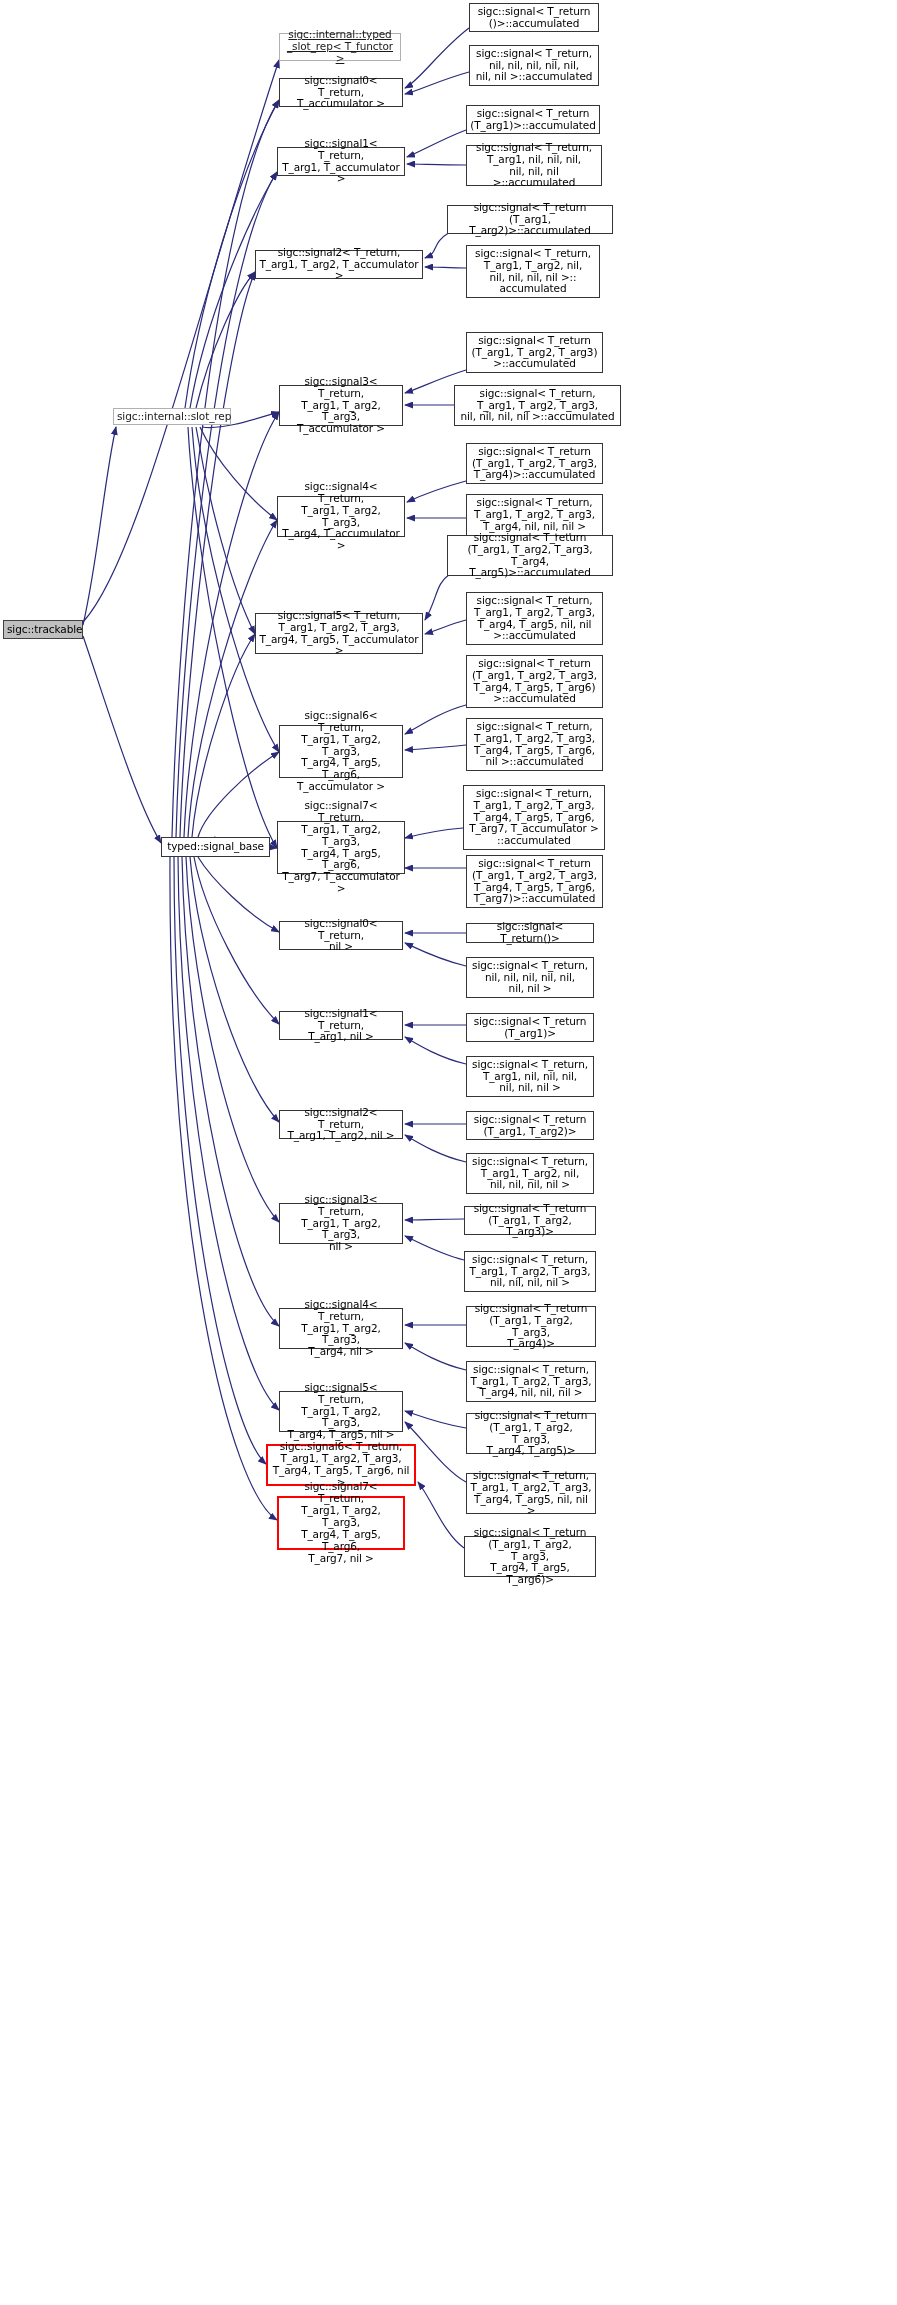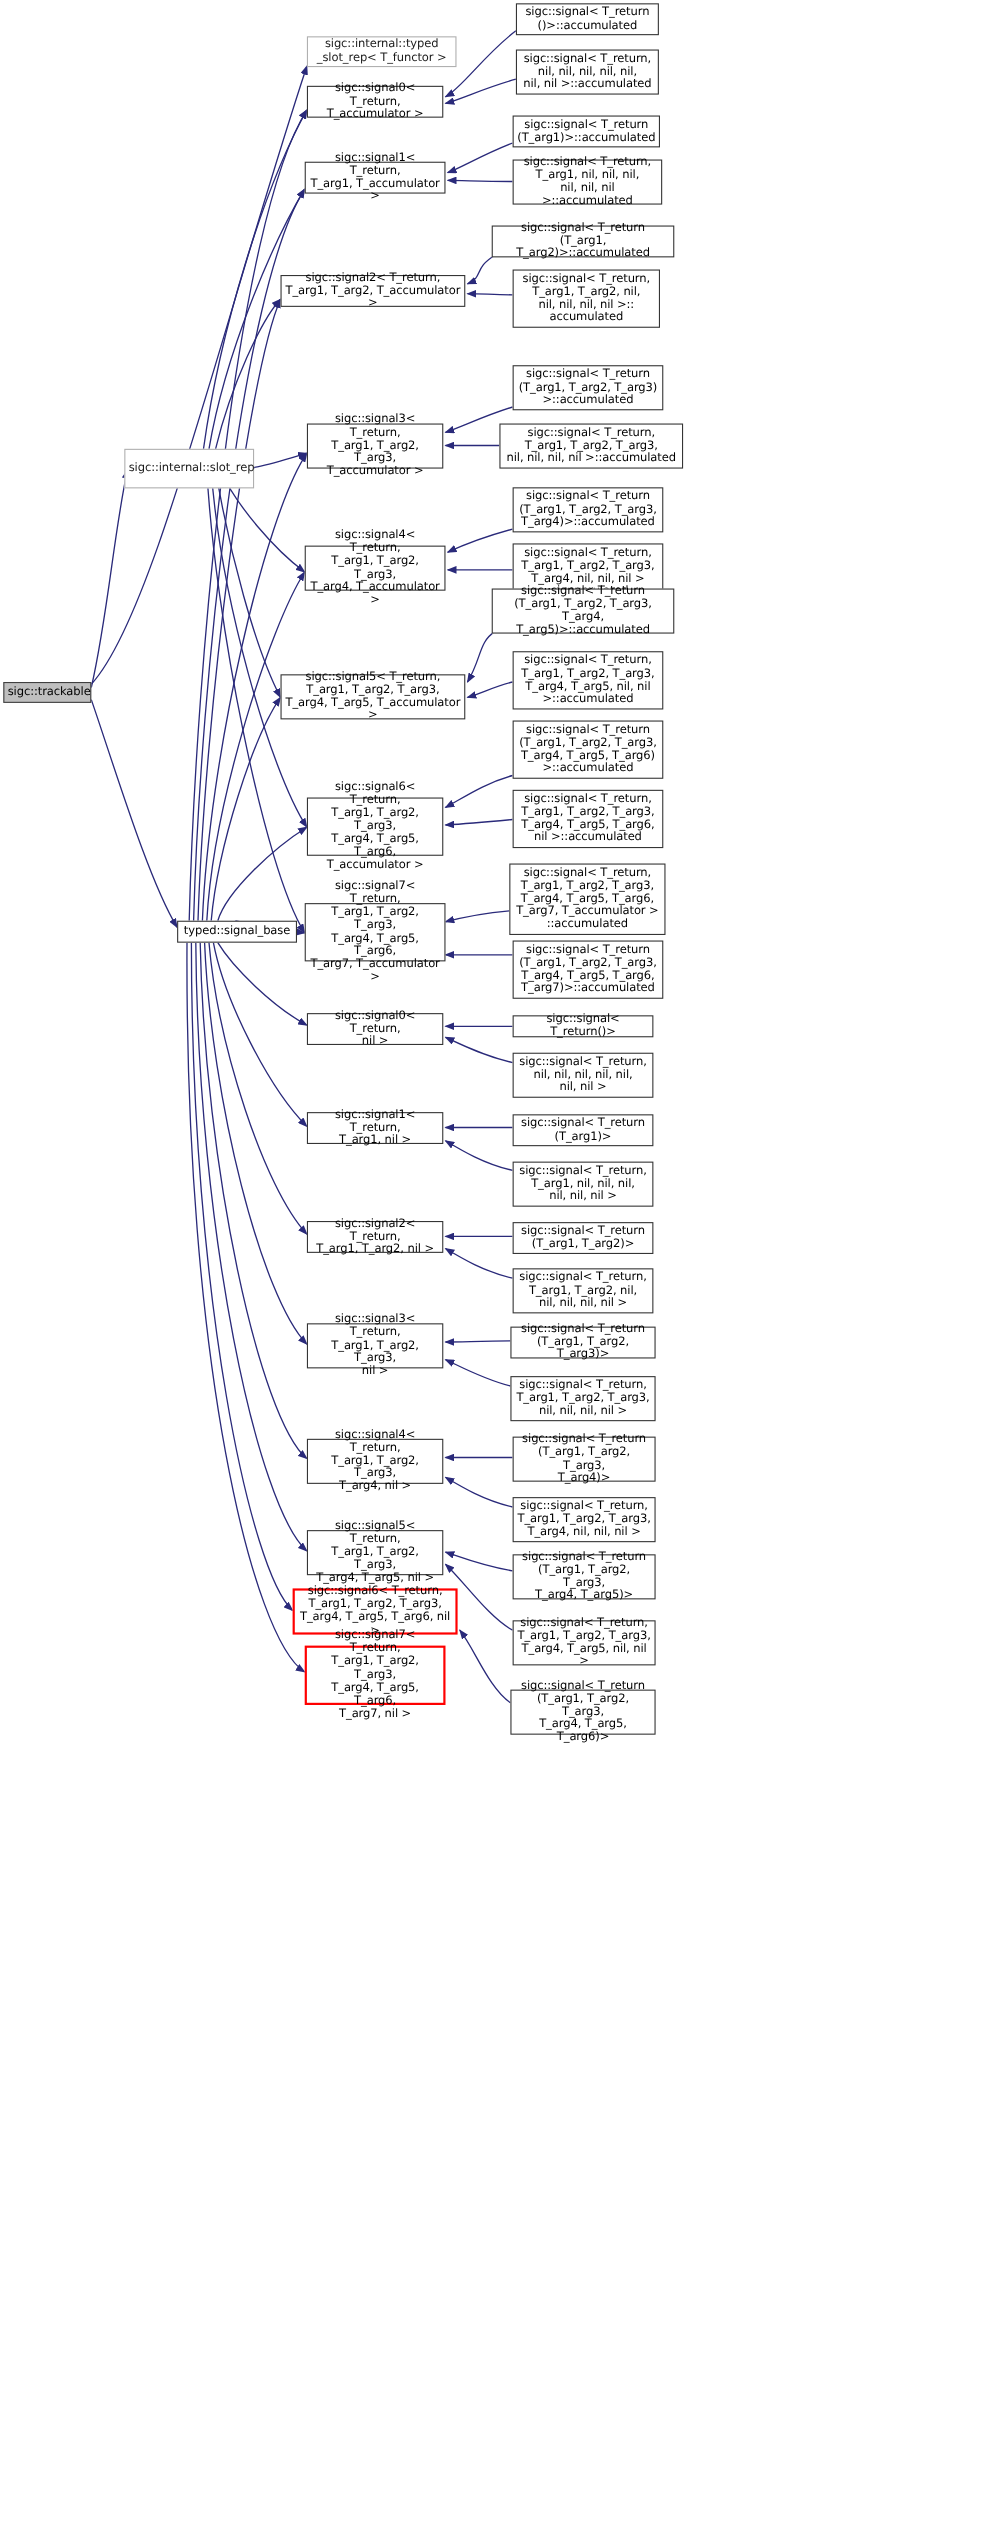--- a/index.html
+++ b/index.html
@@ -123,23 +123,23 @@
         <path d="M466,1325 C440,1325 420,1325 405,1325" fill="none" stroke="#2a2a7a" stroke-width="1.2" marker-end="url(#arrowhead)"></path>
         <path d="M466,1370 C440,1364 420,1352 405,1343" fill="none" stroke="#2a2a7a" stroke-width="1.2" marker-end="url(#arrowhead)"></path>
         <path d="M466,1428 C440,1424 420,1416 405,1411" fill="none" stroke="#2a2a7a" stroke-width="1.2" marker-end="url(#arrowhead)"></path>
         <path d="M466,1482 C444,1470 422,1438 405,1422" fill="none" stroke="#2a2a7a" stroke-width="1.2" marker-end="url(#arrowhead)"></path>
         <path d="M464,1548 C444,1534 432,1500 418,1482" fill="none" stroke="#2a2a7a" stroke-width="1.2" marker-end="url(#arrowhead)"></path>
       </g>
   </svg>
 
   <div id="nodes">
       <div class="node filled" style="left: 3px; top: 620px; width: 80px; height: 19px;"><span class="lbl">sigc::trackable</span></div>
-      <div class="node grey" style="left: 279px; top: 33px; width: 136px; height: 28px;"><span class="lbl">sigc::internal::typed
+      <div class="node grey" style="left: 279px; top: 33px; width: 122px; height: 28px; text-decoration: underline;"><span class="lbl">sigc::internal::typed
 _slot_rep&lt; T_functor &gt;</span></div>
-      <div class="node grey" style="left: 113px; top: 408px; width: 118px; height: 36px;"><span class="lbl">sigc::internal::slot_rep</span></div>
+      <div class="node grey" style="left: 113px; top: 408px; width: 118px; height: 17px;"><span class="lbl">sigc::internal::slot_rep</span></div>
       <div class="node" style="left: 161px; top: 837px; width: 109px; height: 20px;"><span class="lbl">typed::signal_base</span></div>
       <div class="node" style="left: 279px; top: 78px; width: 124px; height: 29px;"><span class="lbl">sigc::signal0&lt; T_return,
 T_accumulator &gt;</span></div>
       <div class="node" style="left: 277px; top: 147px; width: 128px; height: 29px;"><span class="lbl">sigc::signal1&lt; T_return,
 T_arg1, T_accumulator &gt;</span></div>
       <div class="node" style="left: 255px; top: 250px; width: 168px; height: 29px;"><span class="lbl">sigc::signal2&lt; T_return,
 T_arg1, T_arg2, T_accumulator &gt;</span></div>
       <div class="node" style="left: 279px; top: 385px; width: 124px; height: 41px;"><span class="lbl">sigc::signal3&lt; T_return,
 T_arg1, T_arg2, T_arg3,
 T_accumulator &gt;</span></div>

